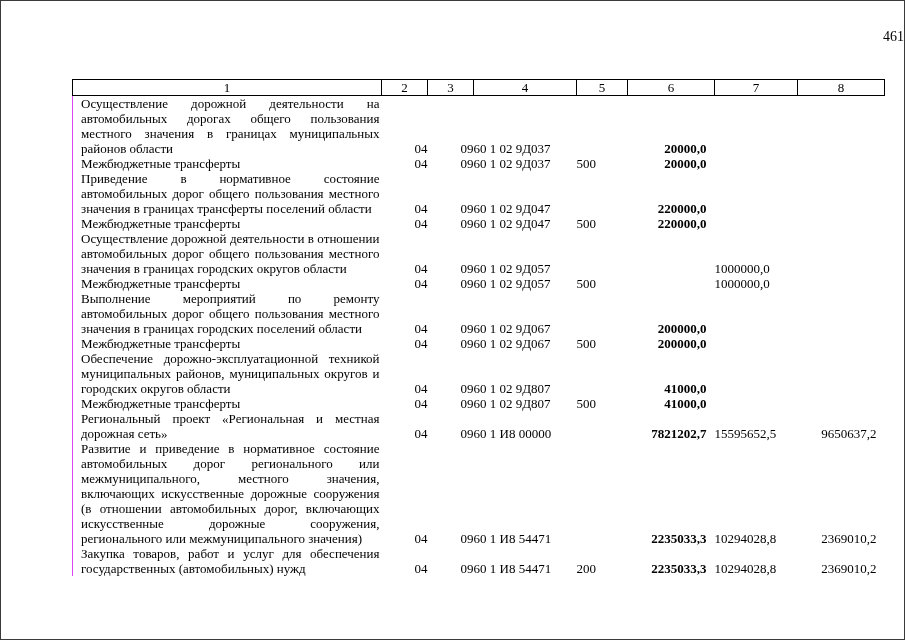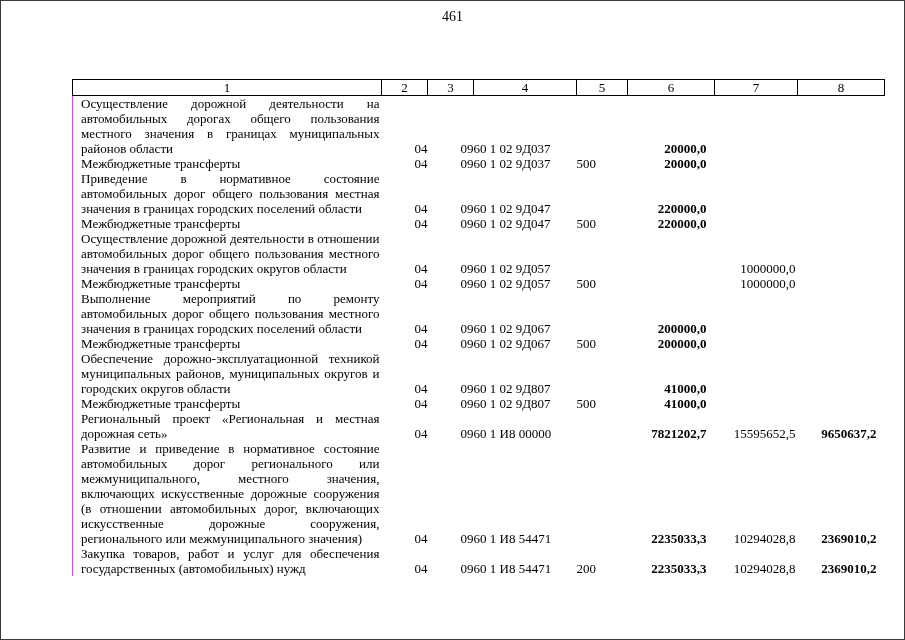--- a/index.html
+++ b/index.html
@@ -9,24 +9,24 @@
     background: #ffffff;
     font-family: "Liberation Serif", serif;
     color: #000000;
     position: relative;
     overflow: hidden;
     box-sizing: border-box;
     border: 1px solid #3a3a3a;
   }
   .page-number {
     position: absolute;
-    top: 8px;
+    top: 28px;
     left: 0;
     width: 100%;
-    text-align: center;
+    text-align: right;
     font-size: 14px;
   }
   table.budget-table {
     position: absolute;
     top: 78px;
     left: 71px;
     border-collapse: collapse;
     table-layout: fixed;
     font-size: 13px;
     line-height: 15px;
@@ -55,22 +55,22 @@
   tbody td.col1 {
     border-left: 1px solid #d946ef;
     padding-left: 8px;
     padding-right: 2px;
     text-align: justify;
   }
   td.col2, td.col3 { text-align: right; }
   td.col4 { }
   td.col5 { text-align: left; padding-right: 10px; }
   td.col6 { text-align: right; padding-right: 8px; font-weight: bold; }
-  td.col7 { text-align: right; padding-right: 2px; }
-  td.col8 { text-align: right; padding-right: 8px; font-weight: bold; }
+  td.col7 { padding-right: 2px; }
+  td.col8 { text-align: right; padding-right: 8px; }
 </style>
 </head>
 <body>
 
 <div class="page">
   <div class="page-number">461</div>
   <table class="budget-table">
     <thead>
       <tr>
           <th class="col1">1</th>
@@ -98,21 +98,21 @@
           <td class="col1">Межбюджетные трансферты</td>
           <td class="col2">04</td>
           <td class="col3">09</td>
           <td class="col4">60 1 02 9Д037</td>
           <td class="col5">500</td>
           <td class="col6">20000,0</td>
           <td class="col7"></td>
           <td class="col8"></td>
         </tr>
         <tr>
-          <td class="col1">Приведение в нормативное состояние автомобильных дорог общего пользования местная значения в границах городских поселений области</td>
+          <td class="col1">Приведение в нормативное состояние автомобильных дорог общего пользования местного значения в границах трансферты поселений области</td>
           <td class="col2">04</td>
           <td class="col3">09</td>
           <td class="col4">60 1 02 9Д047</td>
           <td class="col5"></td>
           <td class="col6">220000,0</td>
           <td class="col7"></td>
           <td class="col8"></td>
         </tr>
         <tr>
           <td class="col1">Межбюджетные трансферты</td>

